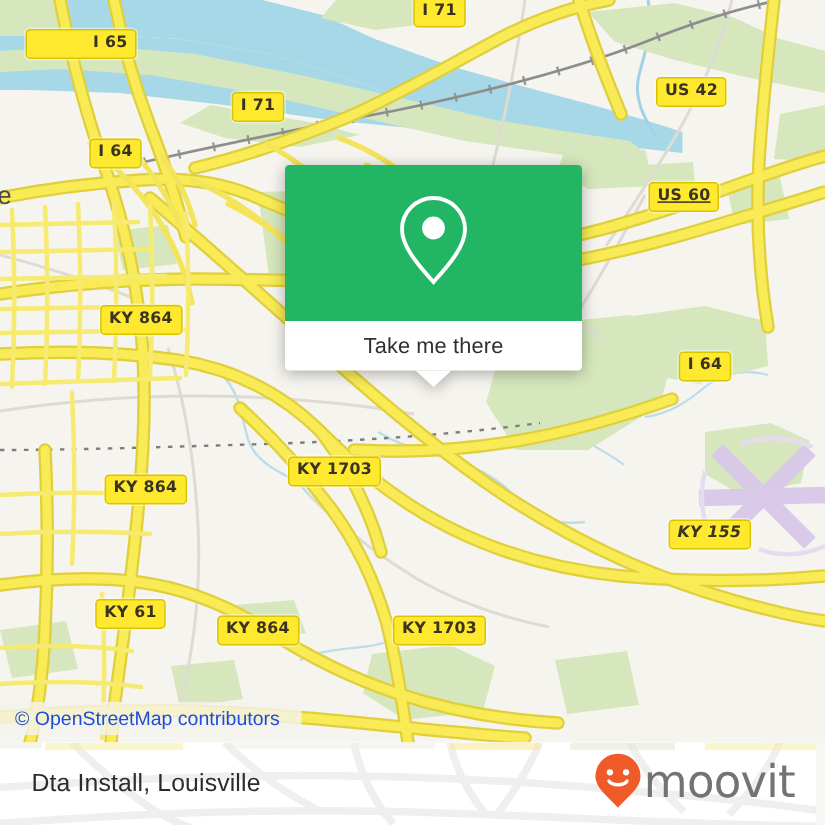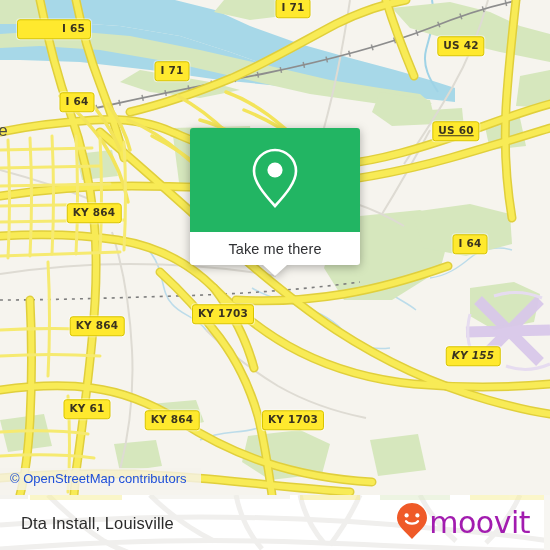--- a/index.html
+++ b/index.html
@@ -47,22 +47,22 @@
     color: #4a4a4a;
     font-family: "Liberation Sans", sans-serif;
     font-size: 17px;
     transform: translate(-50%, -50%);
     white-space: nowrap;
   }
 
   
   #info-card {
     position: absolute;
-    left: 190px; top: 128px;
-    width: 170px;
+    left: 190px; top: 110px;
+    width: 198px;
     border-radius: 3px;
     filter: drop-shadow(0 2px 5px rgba(0,0,0,0.30));
   }
   #card-green {
     background: #22b563;
     height: 104px;
     border-radius: 3px 3px 0 0;
     display: flex;
     align-items: center;
     justify-content: center;
@@ -128,21 +128,21 @@
     right: 14px; top: 50%;
     transform: translateY(-50%);
     display: flex;
     align-items: center;
     gap: 1px;
   }
   #brand-wordmark {
     font-family: "DejaVu Sans", sans-serif;
     font-size: 30px;
     font-weight: 500;
-    color: #a21caf;
+    color: #737373;
     letter-spacing: -0.5px;
     line-height: 1;
   }
 </style>
 </head>
 <body>
 
 <div id="app">
 
   <div id="map-canvas">
@@ -323,21 +323,21 @@
         </g>
       </g>
     </svg>
 
     <div class="city-label" style="left:3px; top:131px;">e</div>
 
     <div class="shield" style="left:54px;  top:29px;padding-left:44px;">I 65</div>
     <div class="shield" style="left:293px; top:8px;">I 71</div>
     <div class="shield" style="left:172px; top:71px;">I 71</div>
     <div class="shield" style="left:77px;  top:102px;">I 64</div>
-    <div class="shield" style="left:461px; top:46px;text-align:right;">US 42</div>
+    <div class="shield" style="left:461px; top:61px;text-align:right;">US 42</div>
     <div class="shield" style="left:456px; top:131px;text-decoration:underline;">US 60</div>
     <div class="shield" style="left:94px;  top:213px;">KY 864</div>
     <div class="shield" style="left:470px; top:244px;">I 64</div>
     <div class="shield" style="left:223px; top:314px;">KY 1703</div>
     <div class="shield" style="left:97px;  top:326px;">KY 864</div>
     <div class="shield" style="left:473px; top:356px;font-style:italic;">KY 155</div>
     <div class="shield" style="left:59px;  top:409px;margin-left:28px;">KY 61</div>
     <div class="shield" style="left:172px; top:420px;">KY 864</div>
     <div class="shield" style="left:293px; top:420px;">KY 1703</div>
 

